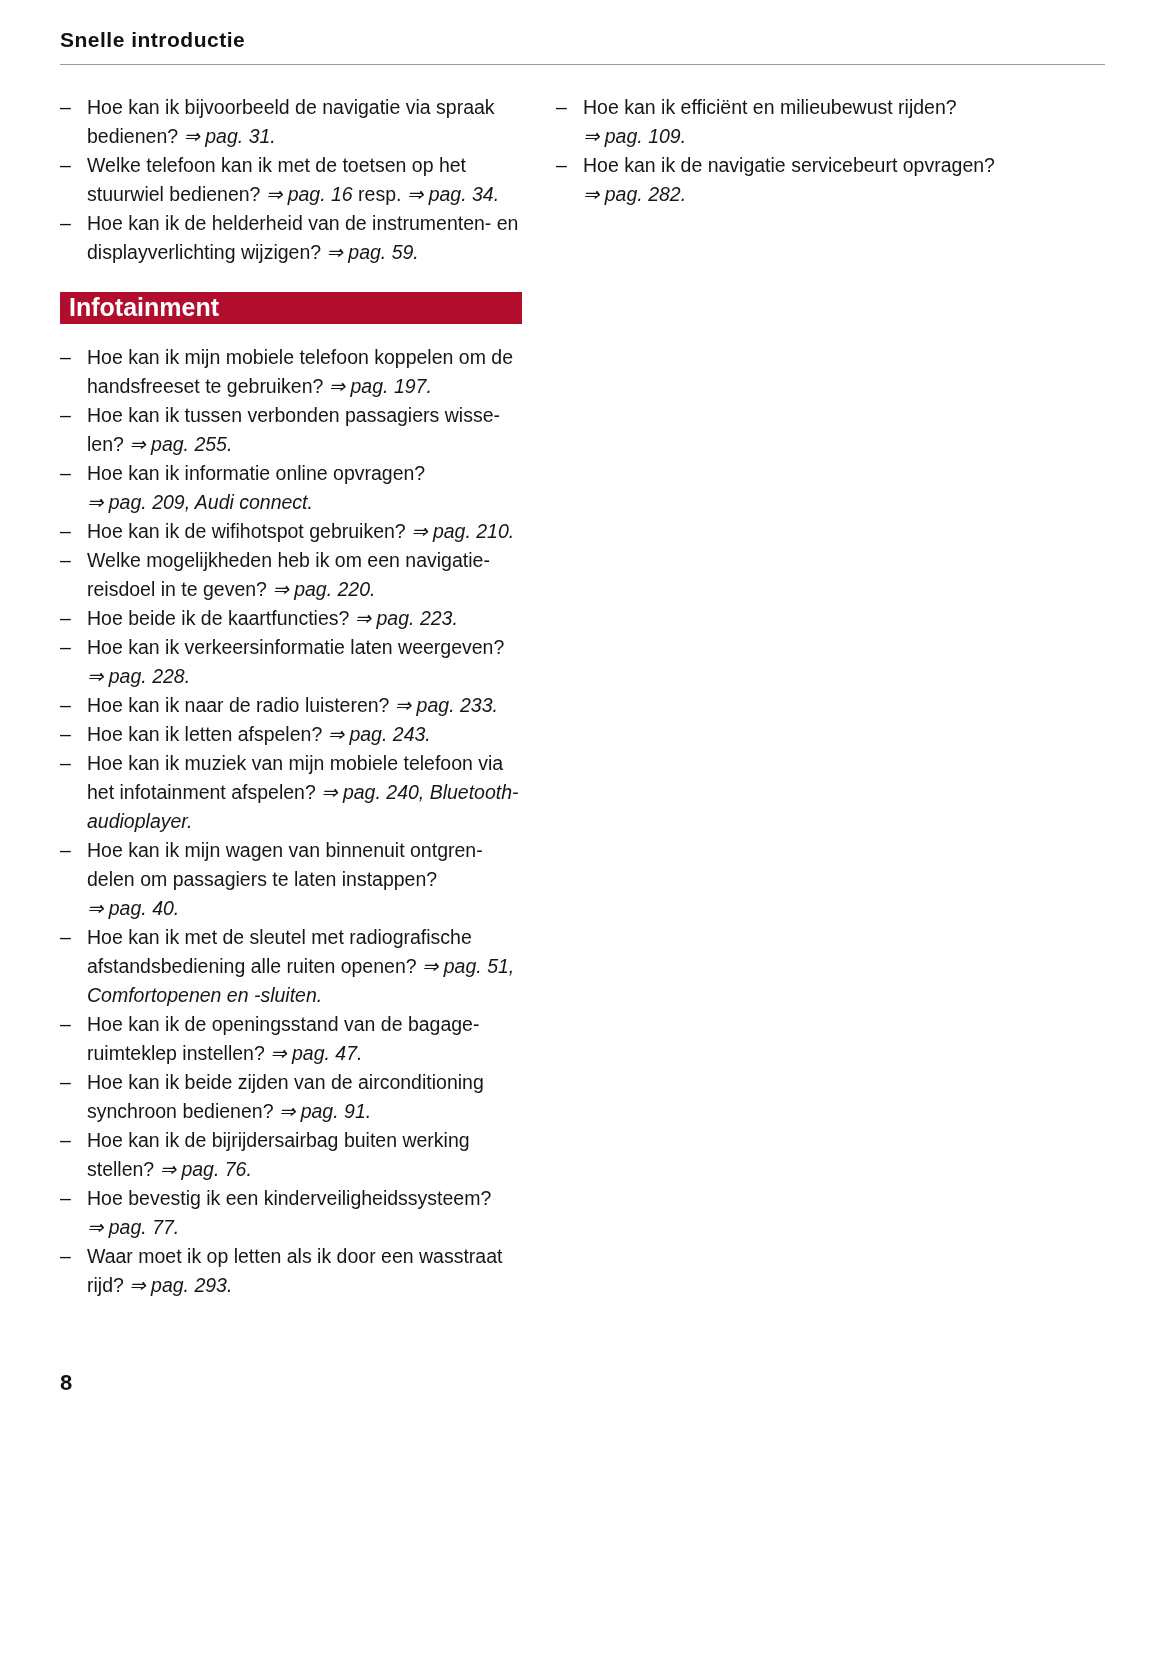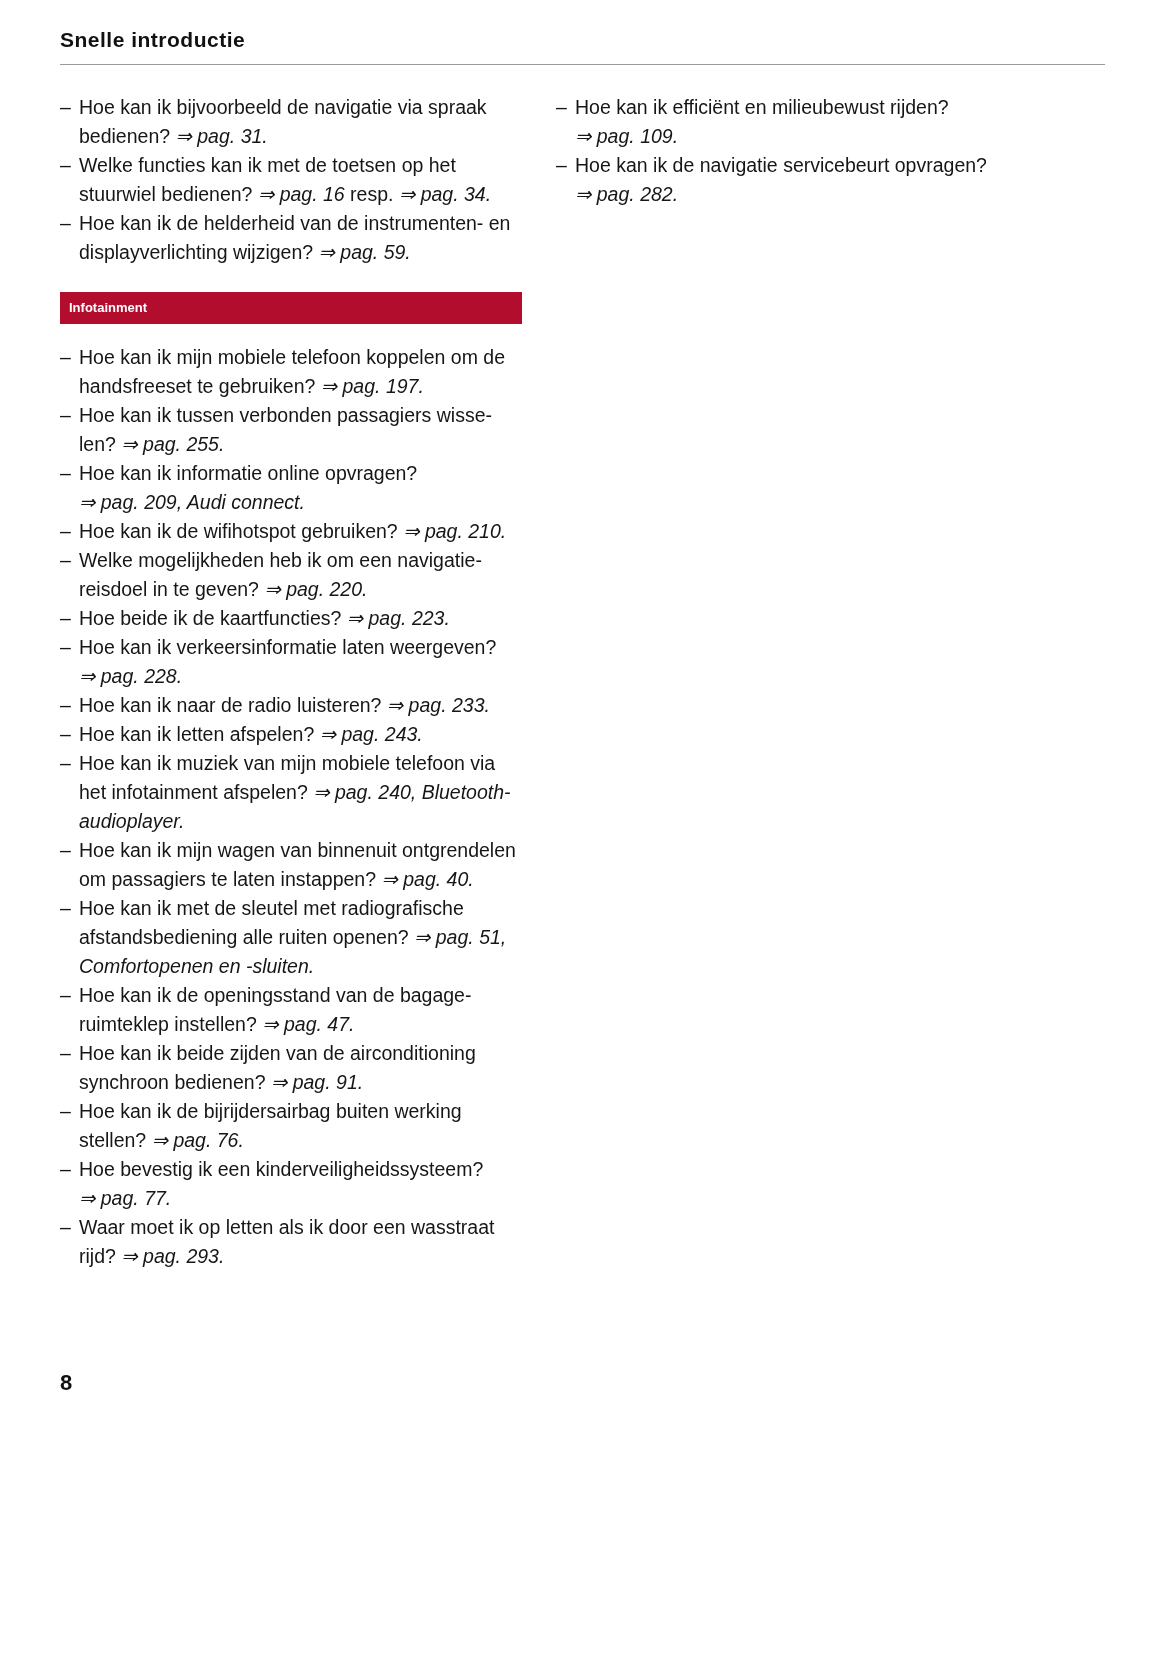--- a/index.html
+++ b/index.html
@@ -18,25 +18,25 @@
     padding:28px 60px 0 60px;overflow:hidden;
   }
   .page-header{padding-bottom:12px;}
   .page-title{font-size:21px;font-weight:700;letter-spacing:0.5px;color:#111;}
   .header-rule{border:none;border-top:1px solid var(--rule-color);height:0;margin:0;}
   .columns{display:flex;gap:34px;margin-top:28px;}
   .col{flex:0 0 462px;width:462px;}
   .qlist{margin:0;}
   .qitem{display:flex;font-size:19.5px;line-height:29px;}
   .dash{flex:0 0 19px;}
-  .qtext{flex:1;hyphens:manual;}
+  .qtext{flex:1;hyphens:manual;margin-left:8px;}
   .pageref{font-style:italic;}
   .banner{
     margin:25px 0 19px 0;background:var(--banner-bg);color:var(--banner-fg);
-    font-weight:700;font-size:13px;line-height:29px;padding:1px 9px 2px 9px;
+    font-weight:700;font-size:25px;line-height:29px;padding:1px 9px 2px 9px;
   }
   .page-footer{position:absolute;left:60px;bottom:58px;}
   .page-number{font-size:22px;font-weight:700;color:#111;}
 </style>
 </head>
 <body>
 
 <div class="page">
   <div class="page-header">
     <div class="page-title">Snelle introductie</div>
@@ -44,21 +44,21 @@
   <hr class="header-rule">
   <div class="columns">
     <div class="col" id="col-left">
         <div class="qlist">
           <div class="qitem">
             <span class="dash">–</span>
             <span class="qtext"><span class="plain">Hoe kan ik bijvoorbeeld de navigatie via spraak bedienen? </span><span class="pageref">⇒&nbsp;pag.&nbsp;31.</span></span>
           </div>
           <div class="qitem">
             <span class="dash">–</span>
-            <span class="qtext"><span class="plain">Welke functies kan ik met de toetsen op het stuurwiel bedienen? </span><span class="pageref">⇒&nbsp;pag.&nbsp;16</span><span class="plain"> resp. </span><span class="pageref">⇒&nbsp;pag.&nbsp;34.</span></span>
+            <span class="qtext"><span class="plain">Welke telefoon kan ik met de toetsen op het stuurwiel bedienen? </span><span class="pageref">⇒&nbsp;pag.&nbsp;16</span><span class="plain"> resp. </span><span class="pageref">⇒&nbsp;pag.&nbsp;34.</span></span>
           </div>
           <div class="qitem">
             <span class="dash">–</span>
             <span class="qtext"><span class="plain">Hoe kan ik de helderheid van de instrumenten- en displayverlichting wijzigen? </span><span class="pageref">⇒&nbsp;pag.&nbsp;59.</span></span>
           </div>
         </div>
         <div class="banner"><span>Infotainment</span></div>
         <div class="qlist">
           <div class="qitem">
             <span class="dash">–</span>

